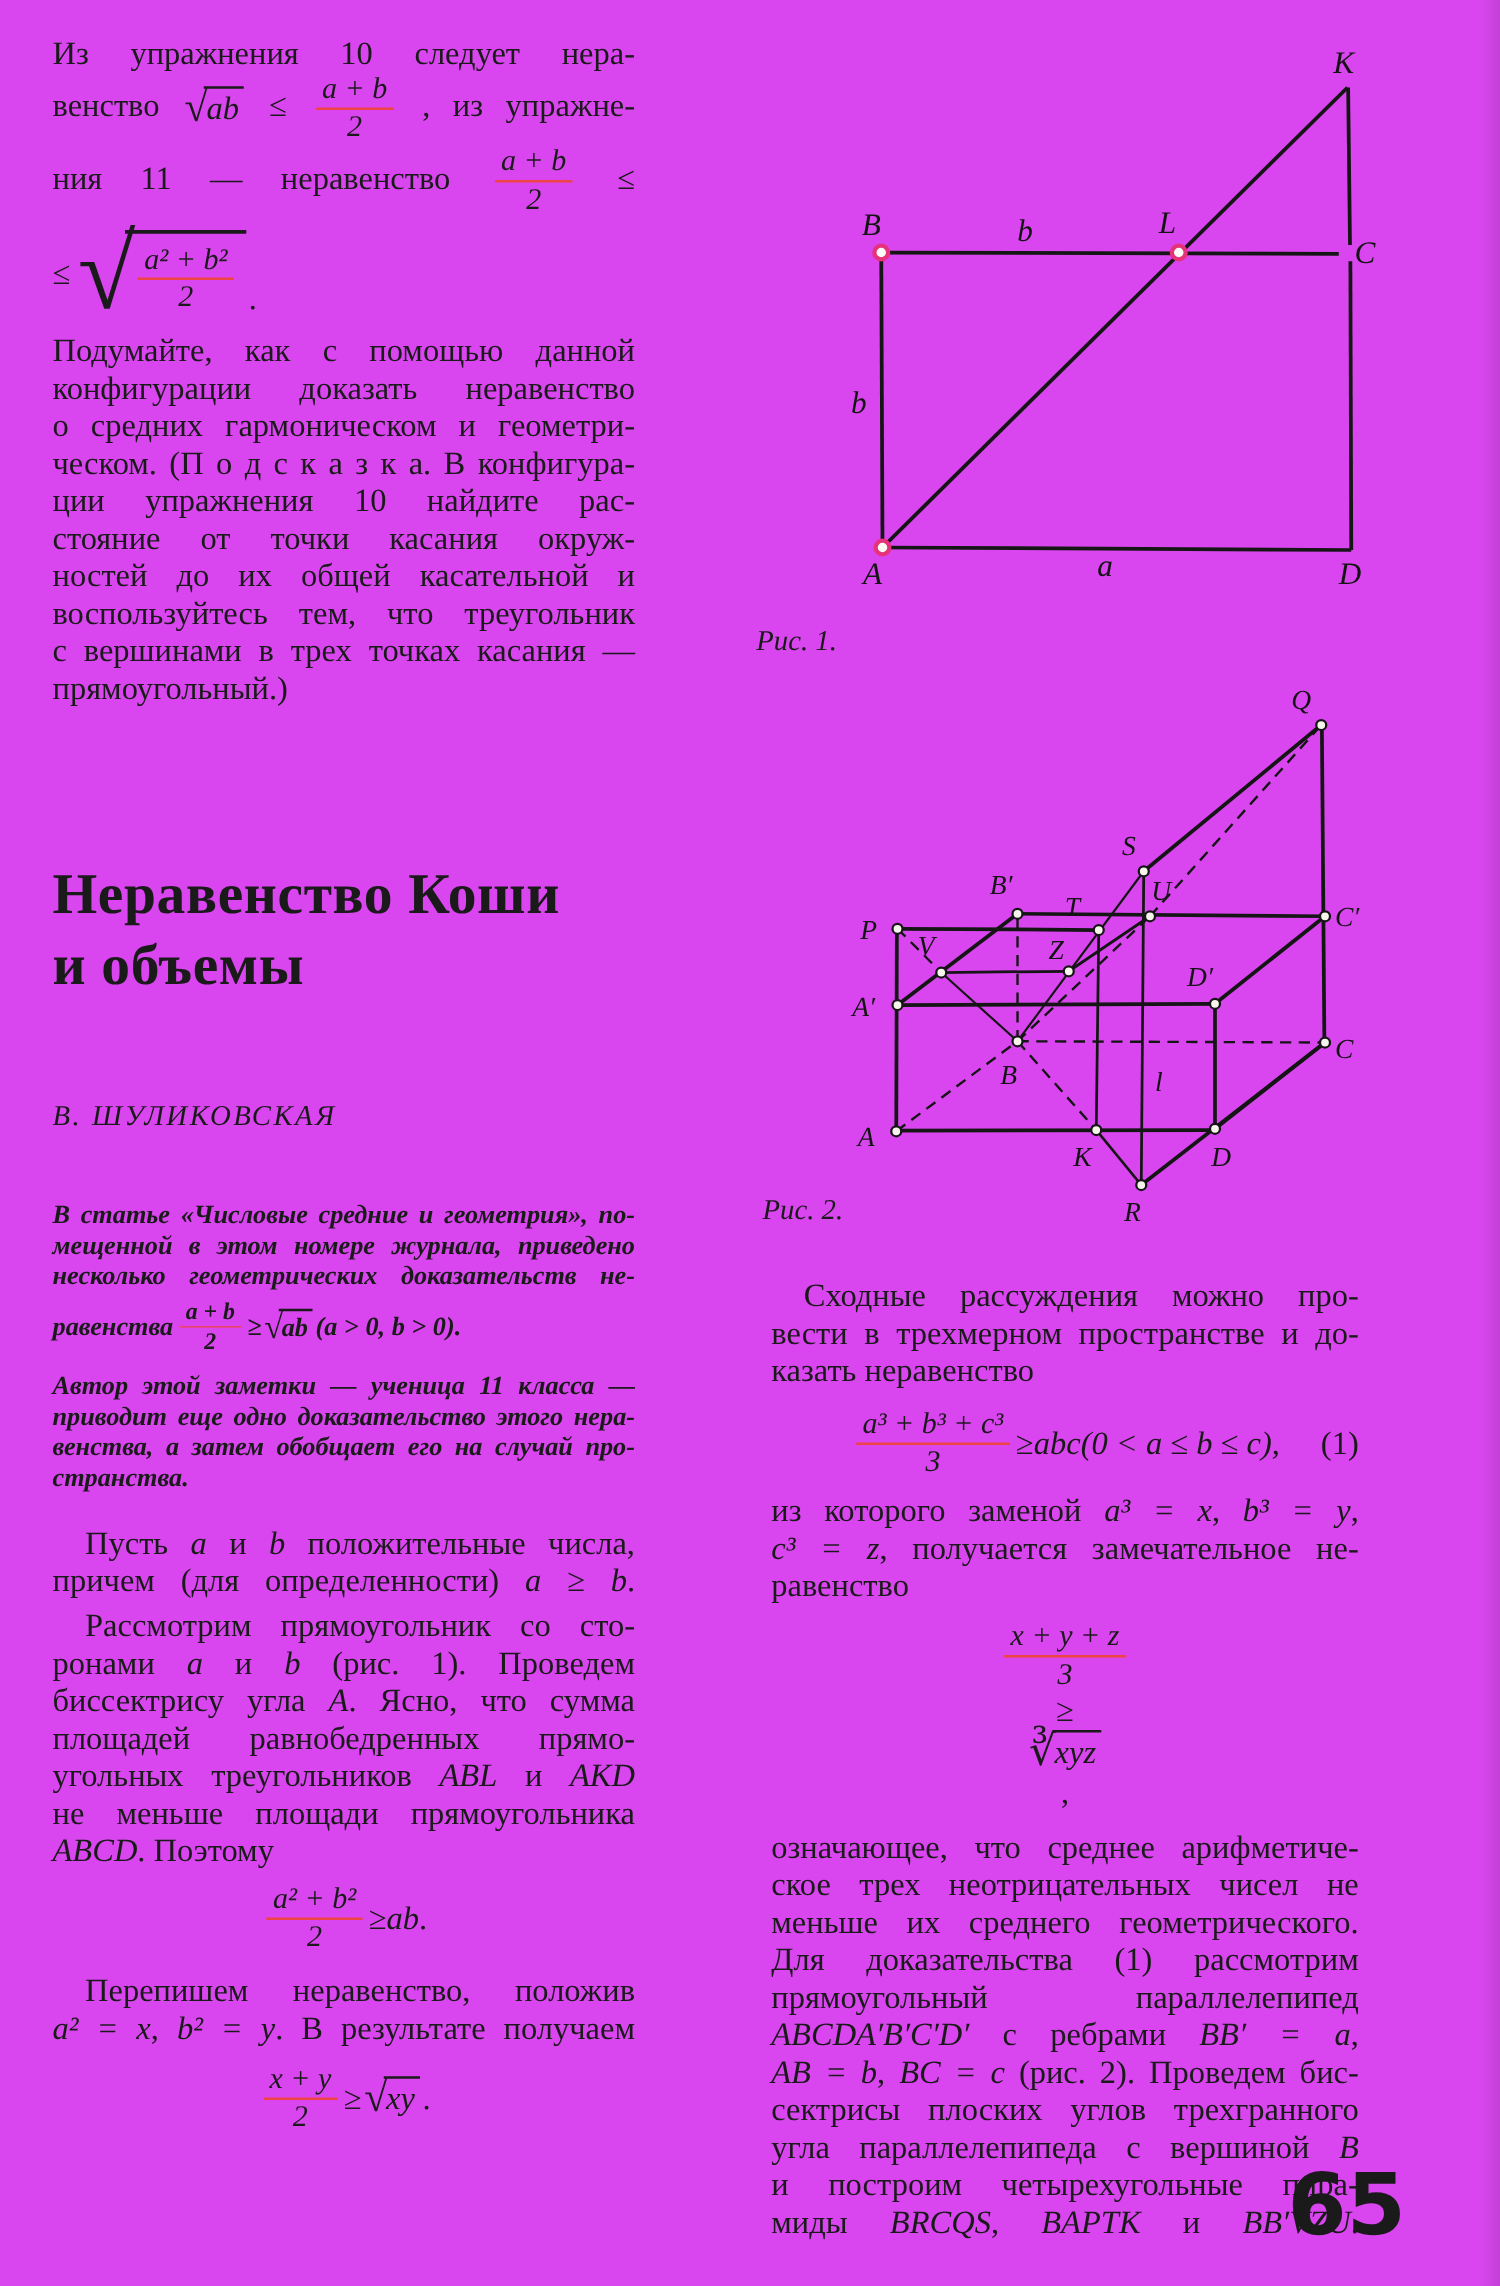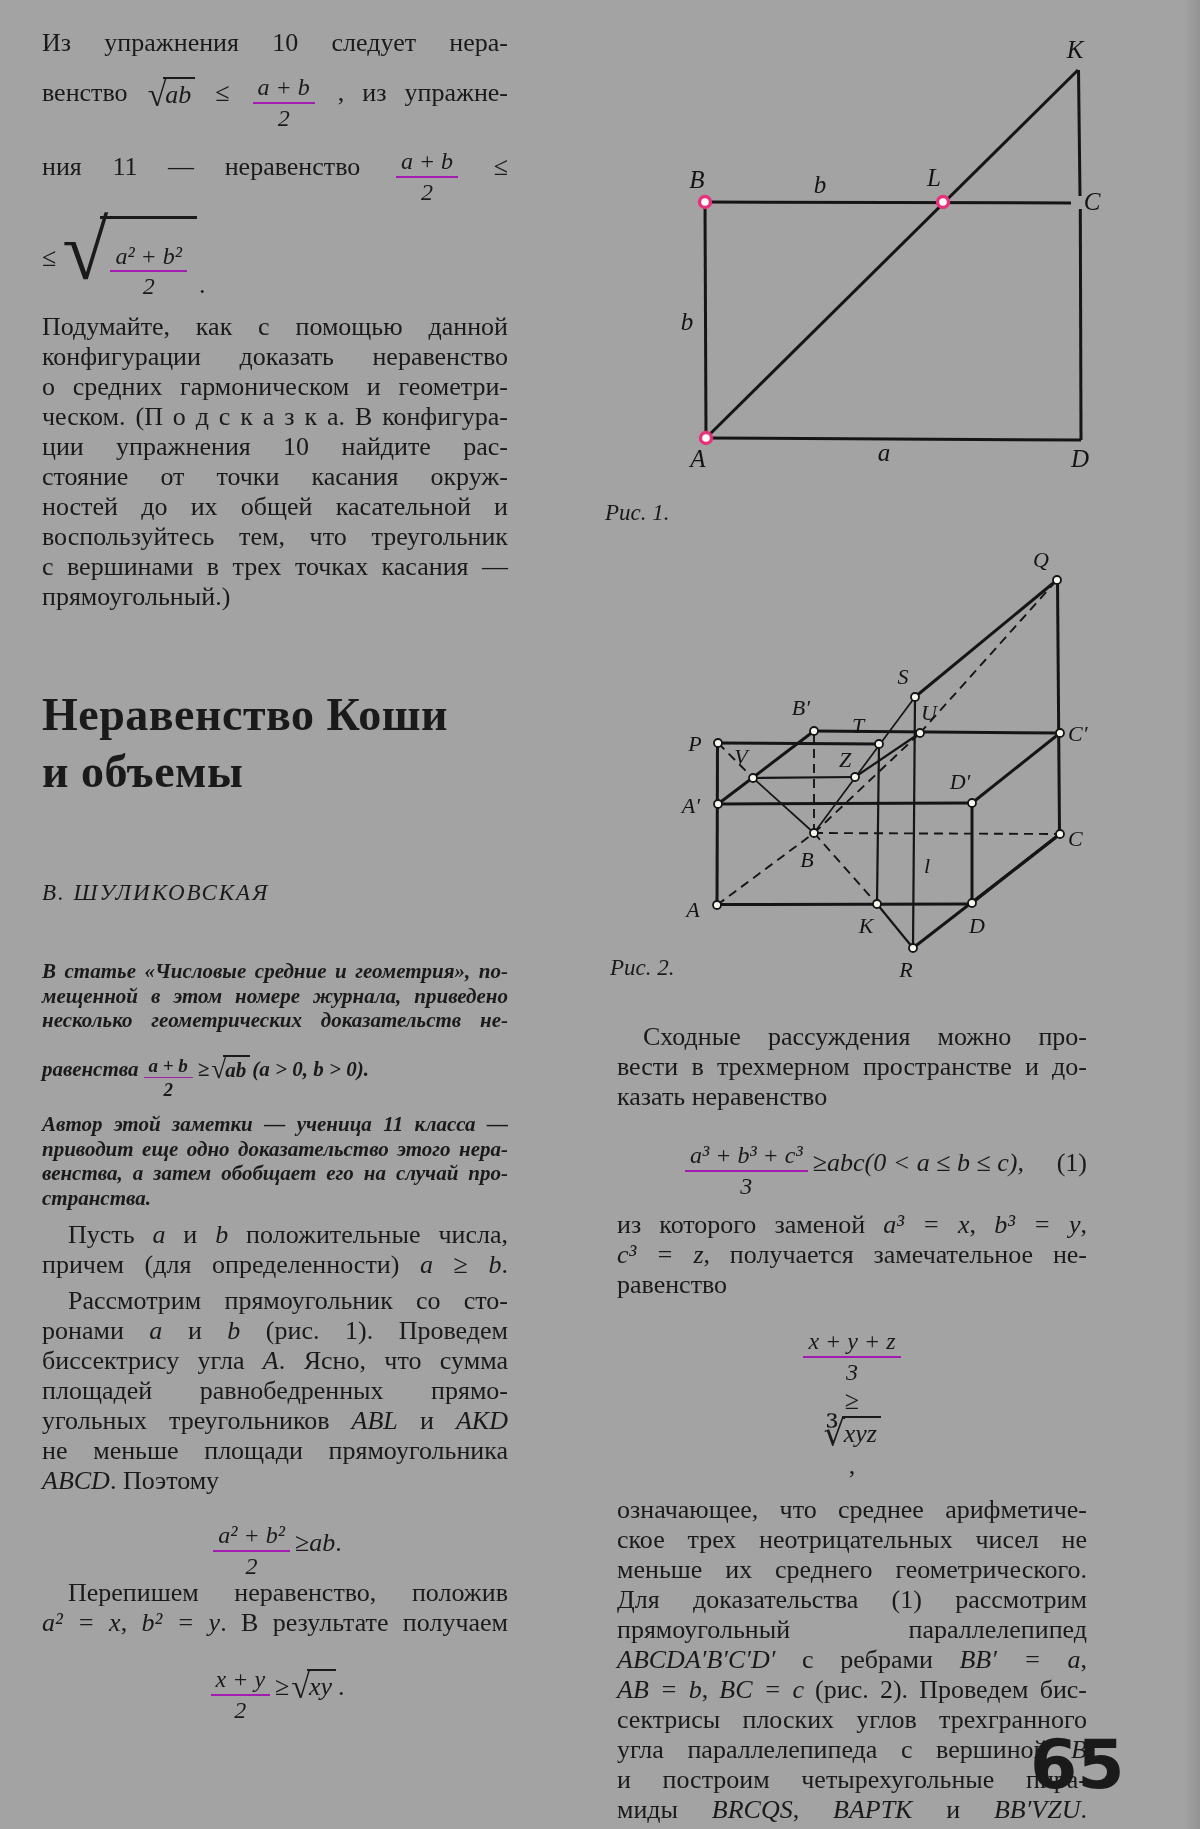--- a/index.html
+++ b/index.html
@@ -1,33 +1,33 @@
 <!DOCTYPE html>
 <html><head>
 <meta charset="utf-8">
 <style>
   html,body{margin:0;padding:0;background:#888;}
   .page{
     position:relative;width:1200px;height:1829px;margin:0 auto;
-    background:#a3a3a3;color:#1a1a1a;
+    background:#d946ef;color:#1a1a1a;
     font-family:"Liberation Serif","DejaVu Serif",serif;
     font-size:26px;line-height:30px;overflow:hidden;
   }
   .page::after{content:"";position:absolute;right:0;top:0;width:16px;height:100%;
     background:linear-gradient(to right,rgba(0,0,0,0),rgba(0,0,0,0.10));pointer-events:none;}
   .blk{position:absolute;}
   .jline{text-align:justify;text-align-last:justify;}
   .jline.ns{text-align-last:left;}
   .mi{font-style:italic;}
   .indent{text-indent:26px;}
 
   
   .frac{display:inline-flex;flex-direction:column;align-items:center;vertical-align:middle;
         margin:0 5px;line-height:1.12;font-size:24px;}
-  .frac .fn{border-bottom:2px solid #a21caf;padding:0 5px 1px;white-space:nowrap;margin-top:16px;}
+  .frac .fn{border-bottom:2px solid #ef4444;padding:0 5px 1px;white-space:nowrap;}
   .frac .fd{padding-top:1px;}
 
   
   .sqrt{display:inline-flex;align-items:flex-start;vertical-align:middle;margin:0 2px;white-space:nowrap;}
   .sqrt .rsign{font-style:normal;font-size:1.3em;line-height:1.05;}
   .sqrt .rbody{border-top:2px solid #1a1a1a;padding:2px 4px 0 2px;margin-left:-3px;line-height:1.05;}
   .bigroot .rsign{font-size:84px;line-height:70px;}
   .bigroot .rbody{border-top:3px solid #1a1a1a;margin-left:-8px;padding:6px 8px 0 8px;}
 
   .formula{display:flex;align-items:center;}

